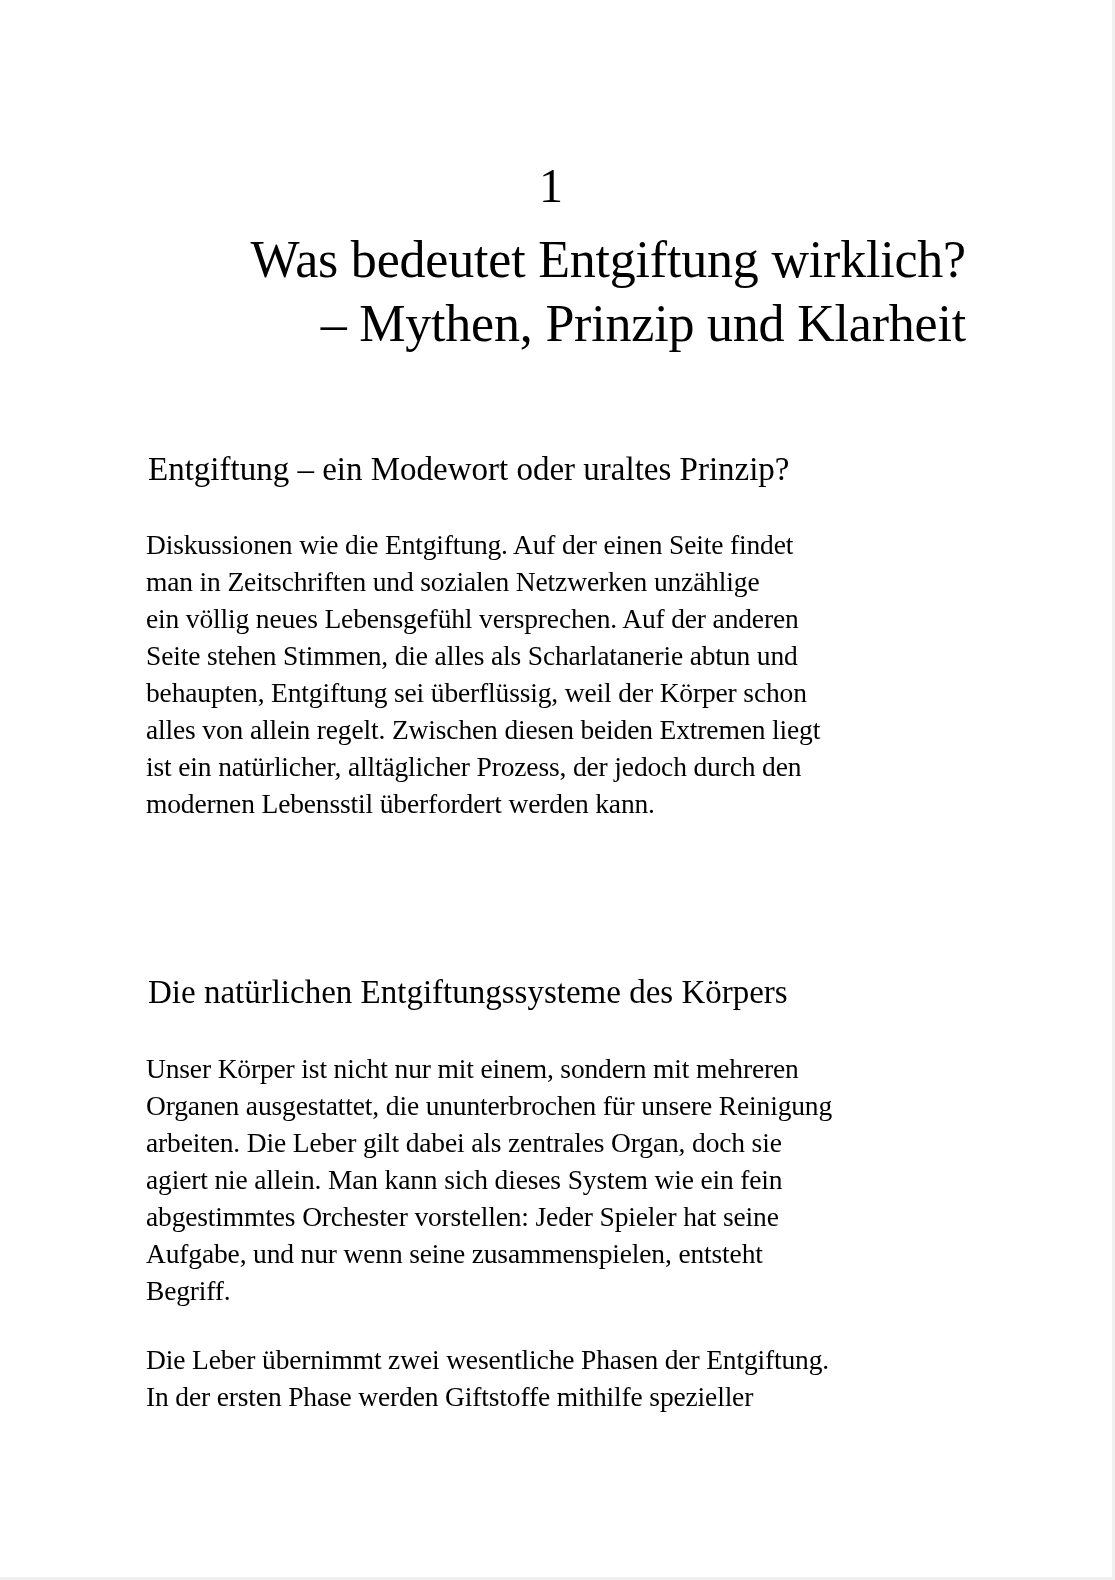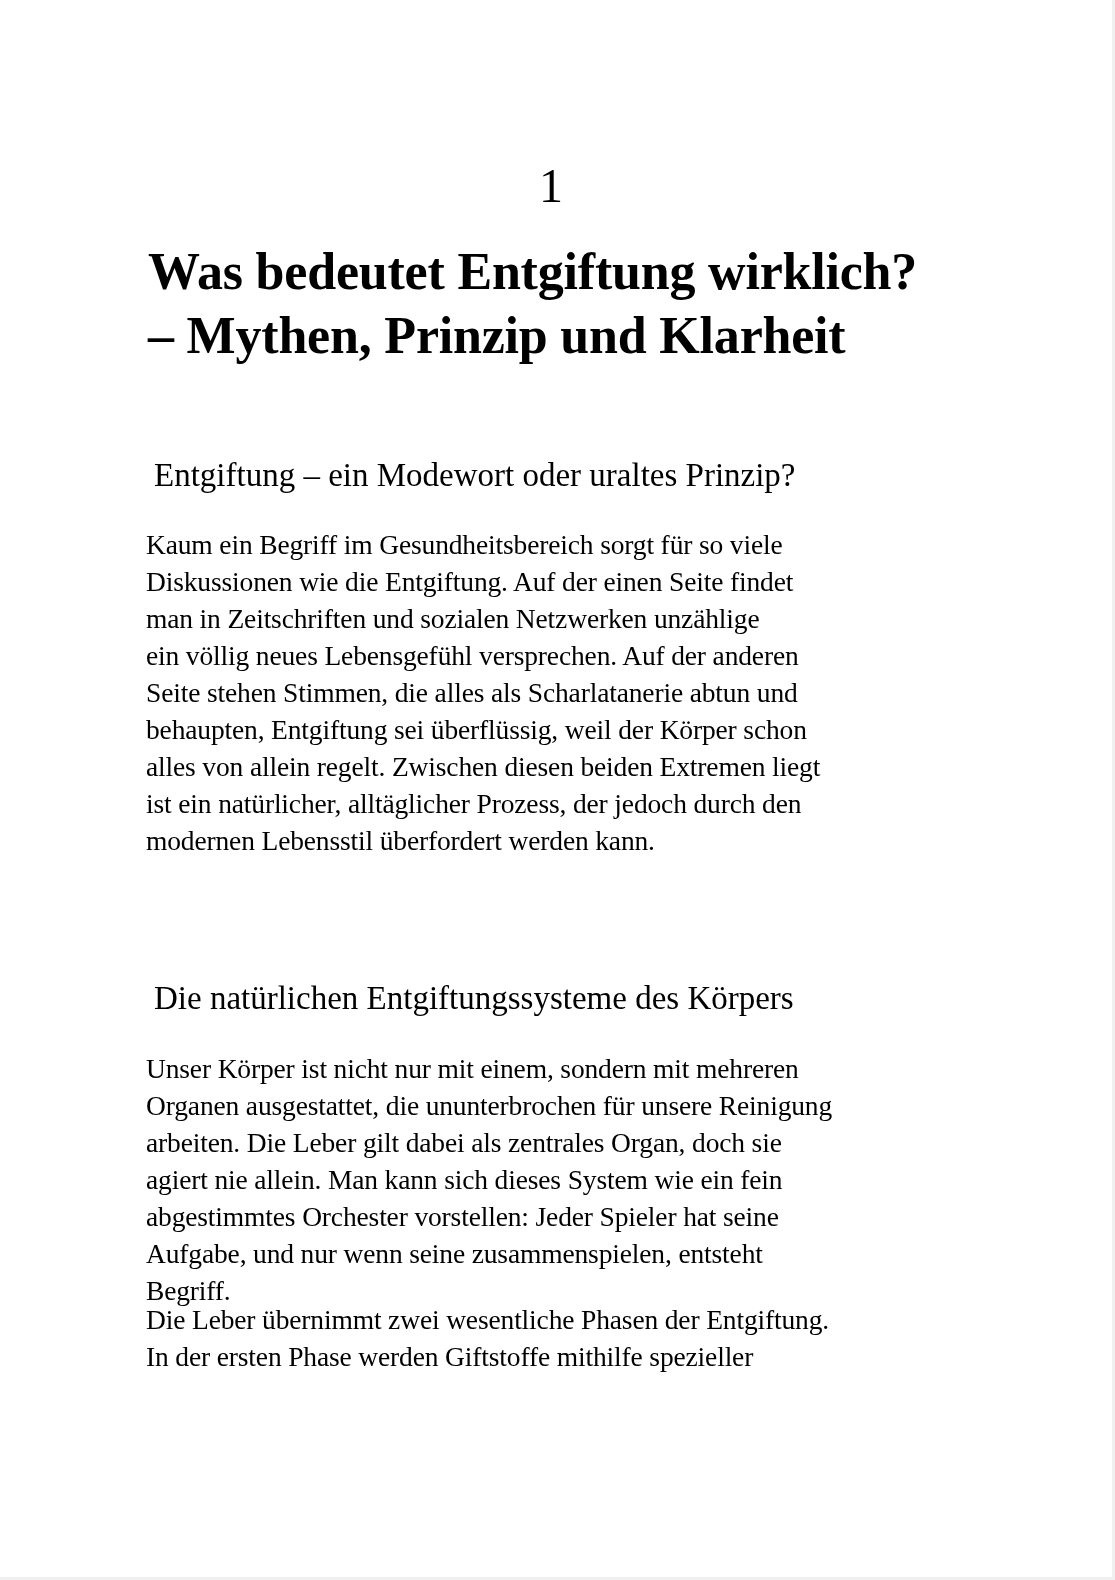--- a/index.html
+++ b/index.html
@@ -38,31 +38,31 @@
       font-size: 48px;
       line-height: 56px;
       margin: 0;
       font-weight: normal;
     }
     .chapter-title {
       position: absolute;
       left: -10px;
       width: 830px;
       top: 228px;
-      text-align: left;
+      text-align: right;
       font-size: 52px;
       line-height: 64px;
-      margin: 12px;
-      font-weight: bold;
+      margin: 0;
+      font-weight: normal;
       letter-spacing: -0.2px;
     }
     .section-heading {
       position: absolute;
       left: 0;
-      margin: 8px;
+      margin: 2px;
       font-weight: normal;
       font-size: 33px;
       line-height: 40px;
       white-space: nowrap;
     }
     .para {
       position: absolute;
       left: 0;
       width: 820px;
       margin: 0;
@@ -84,21 +84,20 @@
     <h1 class="chapter-number">1</h1>
 
     <h1 class="chapter-title">
       <span style="display:block">Was bedeutet Entgiftung wirklich?</span>
       <span style="display:block">– Mythen, Prinzip und Klarheit</span>
     </h1>
 
     <h2 class="section-heading" style="top:447px">Entgiftung – ein Modewort oder uraltes Prinzip?</h2>
 
     <p class="para" style="top:526px">
-      <span class="line">Kaum ein Begriff im Gesundheitsbereich sorgt für so viele</span>
       <span class="line">Diskussionen wie die Entgiftung. Auf der einen Seite findet</span>
       <span class="line">man in Zeitschriften und sozialen Netzwerken unzählige</span>
       <span class="line">ein völlig neues Lebensgefühl versprechen. Auf der anderen</span>
       <span class="line">Seite stehen Stimmen, die alles als Scharlatanerie abtun und</span>
       <span class="line">behaupten, Entgiftung sei überflüssig, weil der Körper schon</span>
       <span class="line">alles von allein regelt. Zwischen diesen beiden Extremen liegt</span>
       <span class="line">ist ein natürlicher, alltäglicher Prozess, der jedoch durch den</span>
       <span class="line">modernen Lebensstil überfordert werden kann.</span>
     </p>
 
@@ -107,19 +106,19 @@
     <p class="para" style="top:1050px">
       <span class="line">Unser Körper ist nicht nur mit einem, sondern mit mehreren</span>
       <span class="line">Organen ausgestattet, die ununterbrochen für unsere Reinigung</span>
       <span class="line">arbeiten. Die Leber gilt dabei als zentrales Organ, doch sie</span>
       <span class="line">agiert nie allein. Man kann sich dieses System wie ein fein</span>
       <span class="line">abgestimmtes Orchester vorstellen: Jeder Spieler hat seine</span>
       <span class="line">Aufgabe, und nur wenn seine zusammenspielen, entsteht</span>
       <span class="line">Begriff.</span>
     </p>
 
-    <p class="para" style="top:1301px">
+    <p class="para" style="top:1341px">
       <span class="line">Die Leber übernimmt zwei wesentliche Phasen der Entgiftung.</span>
       <span class="line">In der ersten Phase werden Giftstoffe mithilfe spezieller</span>
     </p>
 
   </div>
 </div>
 
 </body></html>

